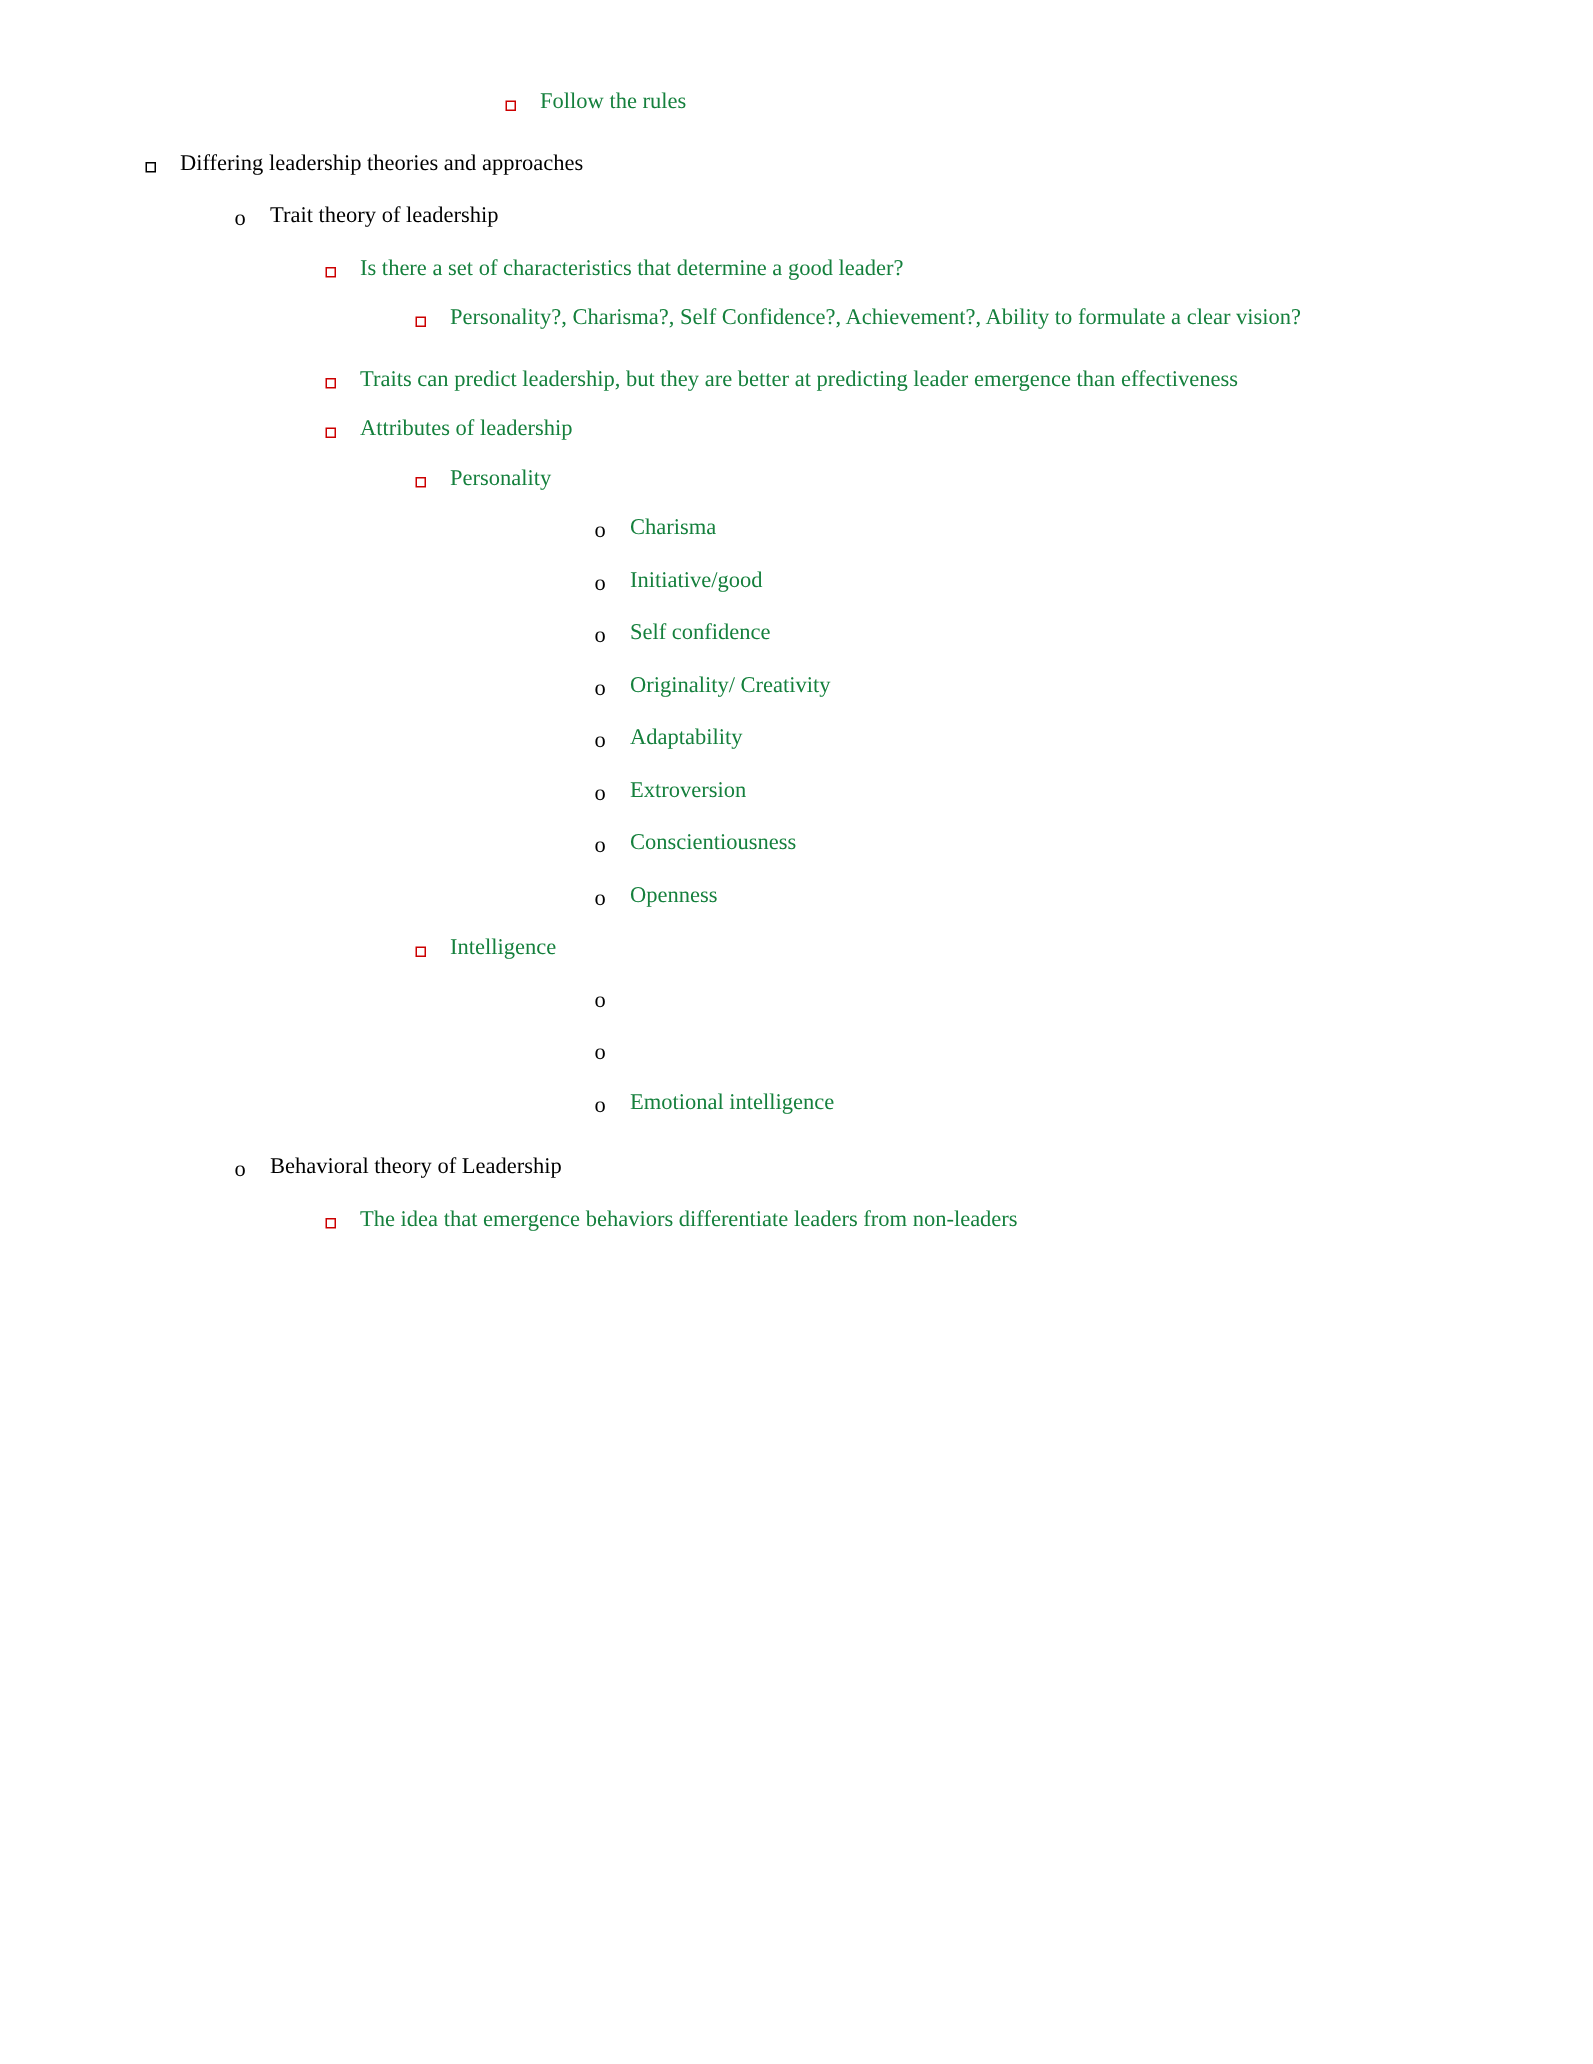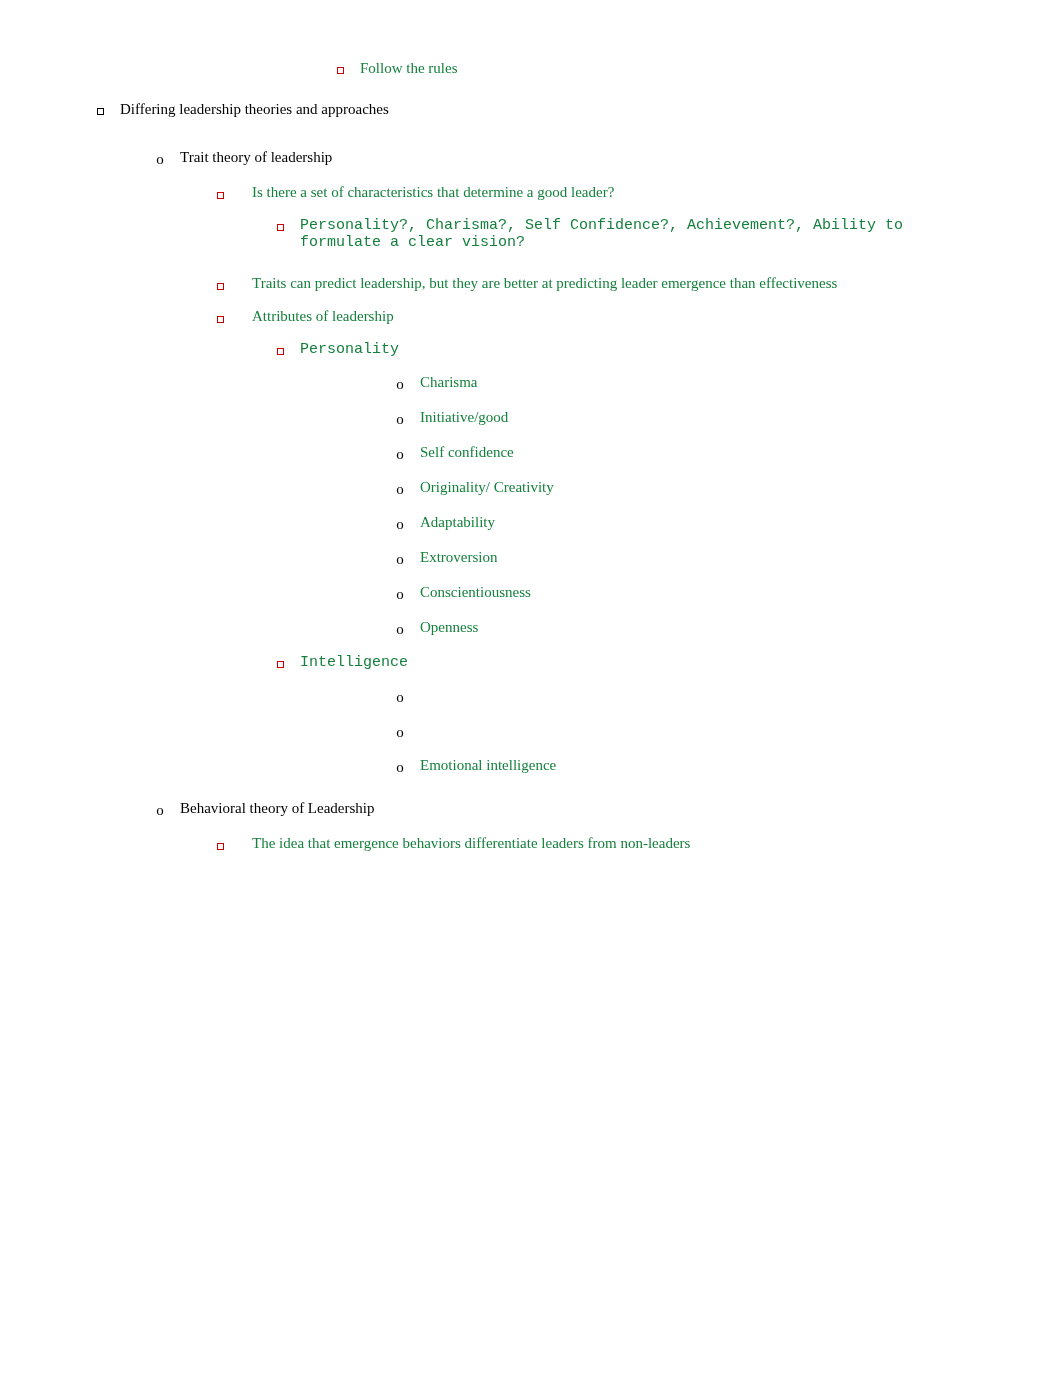--- a/index.html
+++ b/index.html
@@ -23,21 +23,21 @@
     }
 
     .content {
       width: 100%;
     }
 
     
     .level0 {
       display: flex;
       align-items: flex-start;
-      margin-bottom: 25px;
+      margin-bottom: 12px;
     }
 
     .level0 > .bullet {
       min-width: 40px;
       text-align: center;
       font-size: 10px;
       margin-top: 3px;
     }
 
     .level0 > .text {
@@ -58,24 +58,23 @@
       margin-top: 2px;
     }
 
     .level1 > .text {
       flex: 1;
     }
 
     
     .level2 {
       display: flex;
-      align-items: flex-end;
+      align-items: flex-start;
       margin-left: 120px;
       margin-bottom: 10px;
-      gap: 12px;
     }
 
     .level2 > .bullet {
       min-width: 40px;
       text-align: center;
       font-size: 10px;
       margin-top: 3px;
     }
 
     .level2 > .text {
@@ -92,21 +91,20 @@
 
     .level3 > .bullet {
       min-width: 40px;
       text-align: center;
       font-size: 10px;
       margin-top: 3px;
     }
 
     .level3 > .text {
       flex: 1;
-      font-family: Liberation Mono, monospace;
     }
 
     
     .level4 {
       display: flex;
       align-items: flex-start;
       margin-left: 240px;
       margin-bottom: 10px;
     }
 

